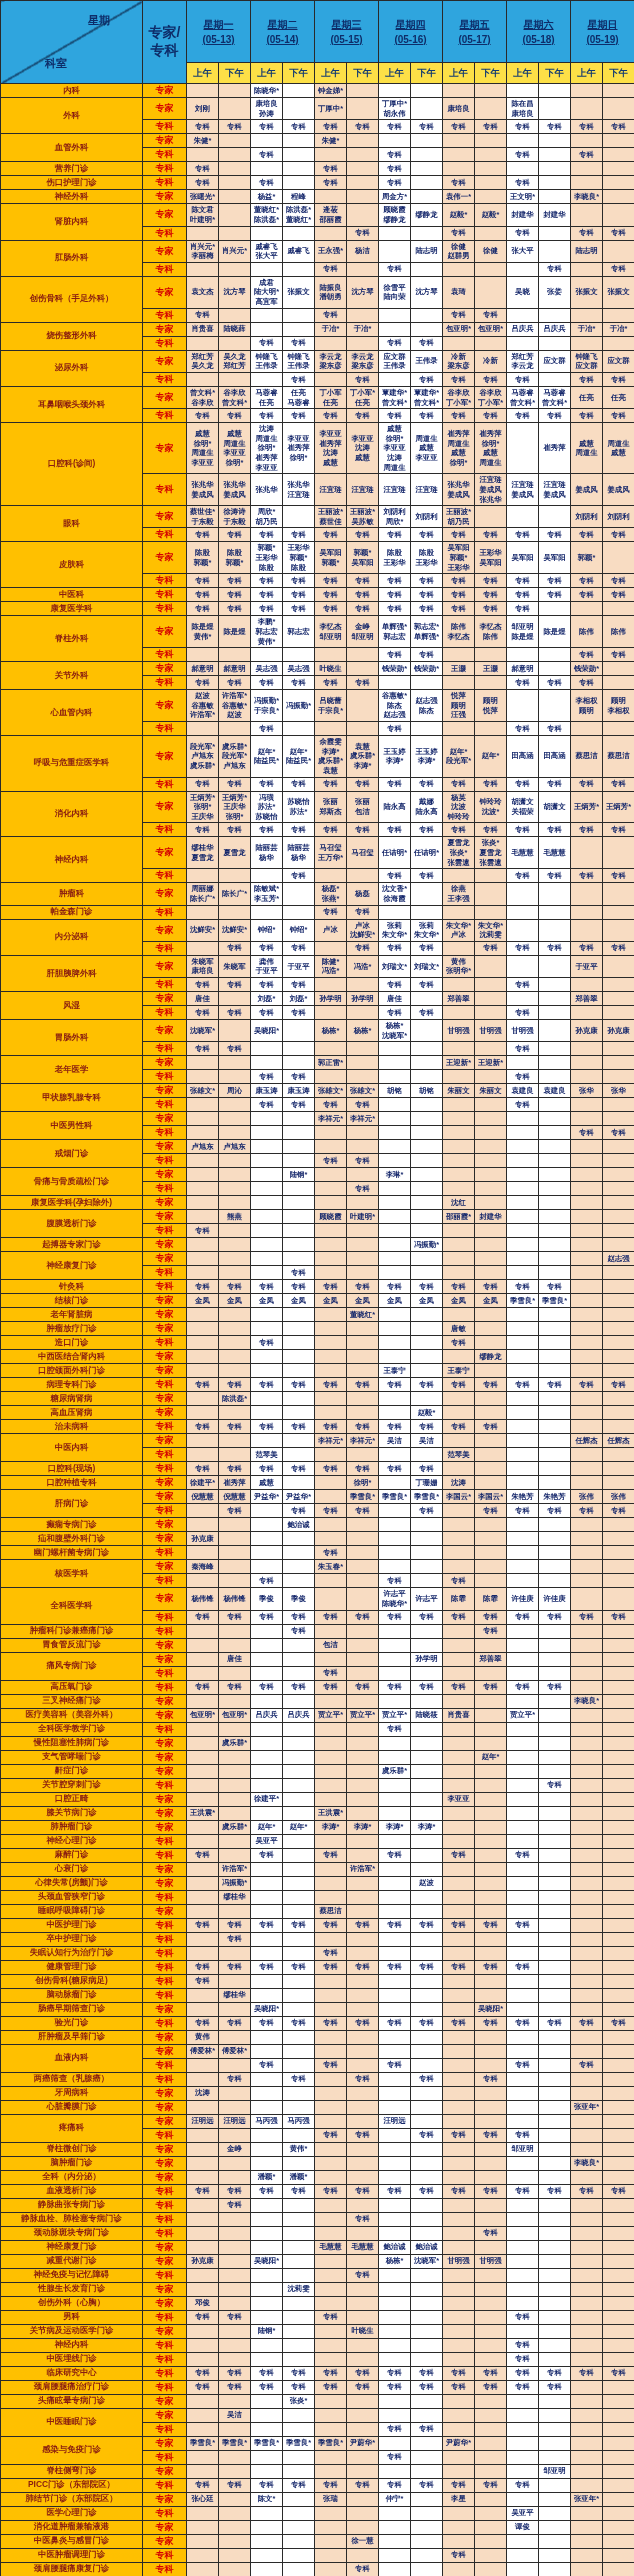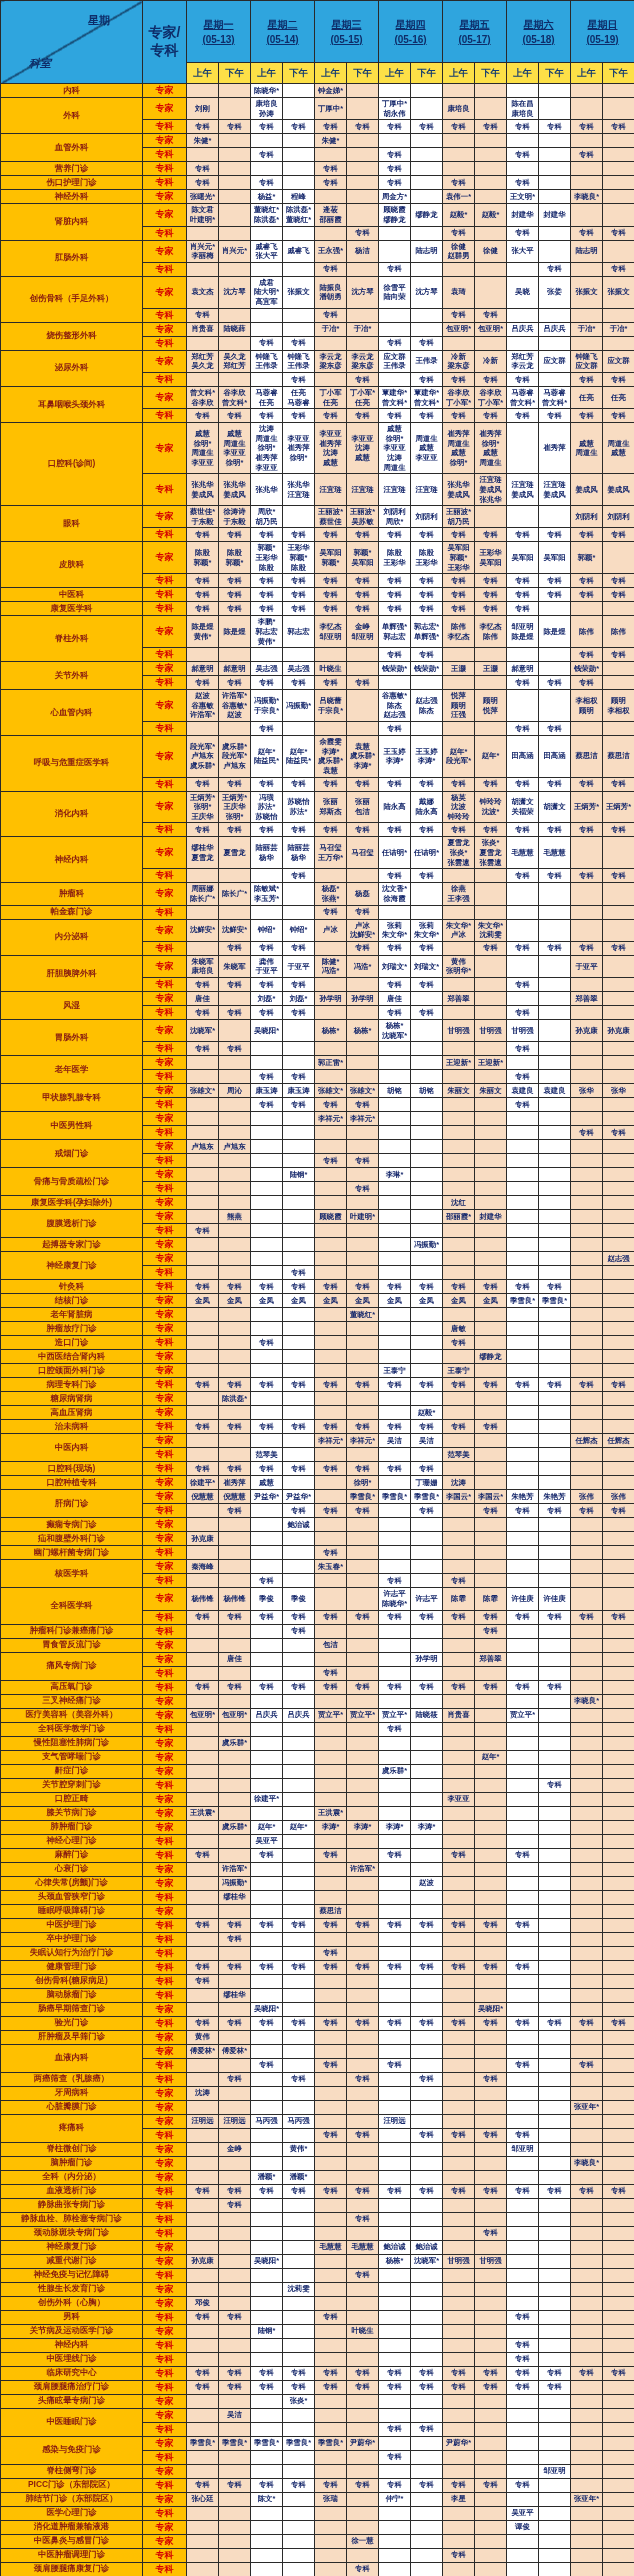--- a/index.html
+++ b/index.html
@@ -6,21 +6,21 @@
   body{width:635px;font-family:"Liberation Sans",sans-serif;}
   table{border-collapse:collapse;table-layout:fixed;width:635px;}
   th,td{border:1px solid #2a2a2a;padding:0;vertical-align:middle;text-align:center;overflow:hidden;}
   .day-head{background:#2FA5DE;color:#0e2d69;font-weight:bold;font-size:10px;height:61px;line-height:1.5;text-decoration:underline;}
   .type-head{background:#2FA5DE;color:#0e2d69;font-weight:bold;font-size:14px;}
   .corner{background:
      linear-gradient(to bottom right,rgba(0,0,0,0) calc(50% - 1px),#17507a calc(50% - 1px),#17507a calc(50% + 1px),rgba(0,0,0,0) calc(50% + 1px)),
      #2FA5DE;position:relative;}
   .corner span{position:absolute;color:#0e2d69;font-weight:bold;font-size:11px;}
   .corner .wk{top:12px;right:32px;}
-  .corner .dep{bottom:12px;left:28px;font-style:italic;}
+  .corner .dep{bottom:12px;left:44px;}
   .ampm{background:#fde047;color:#123a72;font-weight:bold;font-size:9.4px;height:20px;}
   td.dept{background:#FFC000;color:#8a1d10;font-weight:bold;font-size:8.4px;line-height:1.15;padding:1px 2px;}
   td.rtype{background:#FFC000;color:#d40000;font-weight:bold;font-size:9px;height:11px;}
   td.cell{font-size:7.4px;font-weight:bold;color:#15276b;line-height:1.3;white-space:pre-line;padding:1px 0;height:11px;word-break:break-all;}
   td.peach{background:#F8DCC2;}
   td.white{background:#ffffff;}
 </style>
 </head>
 <body>
 

